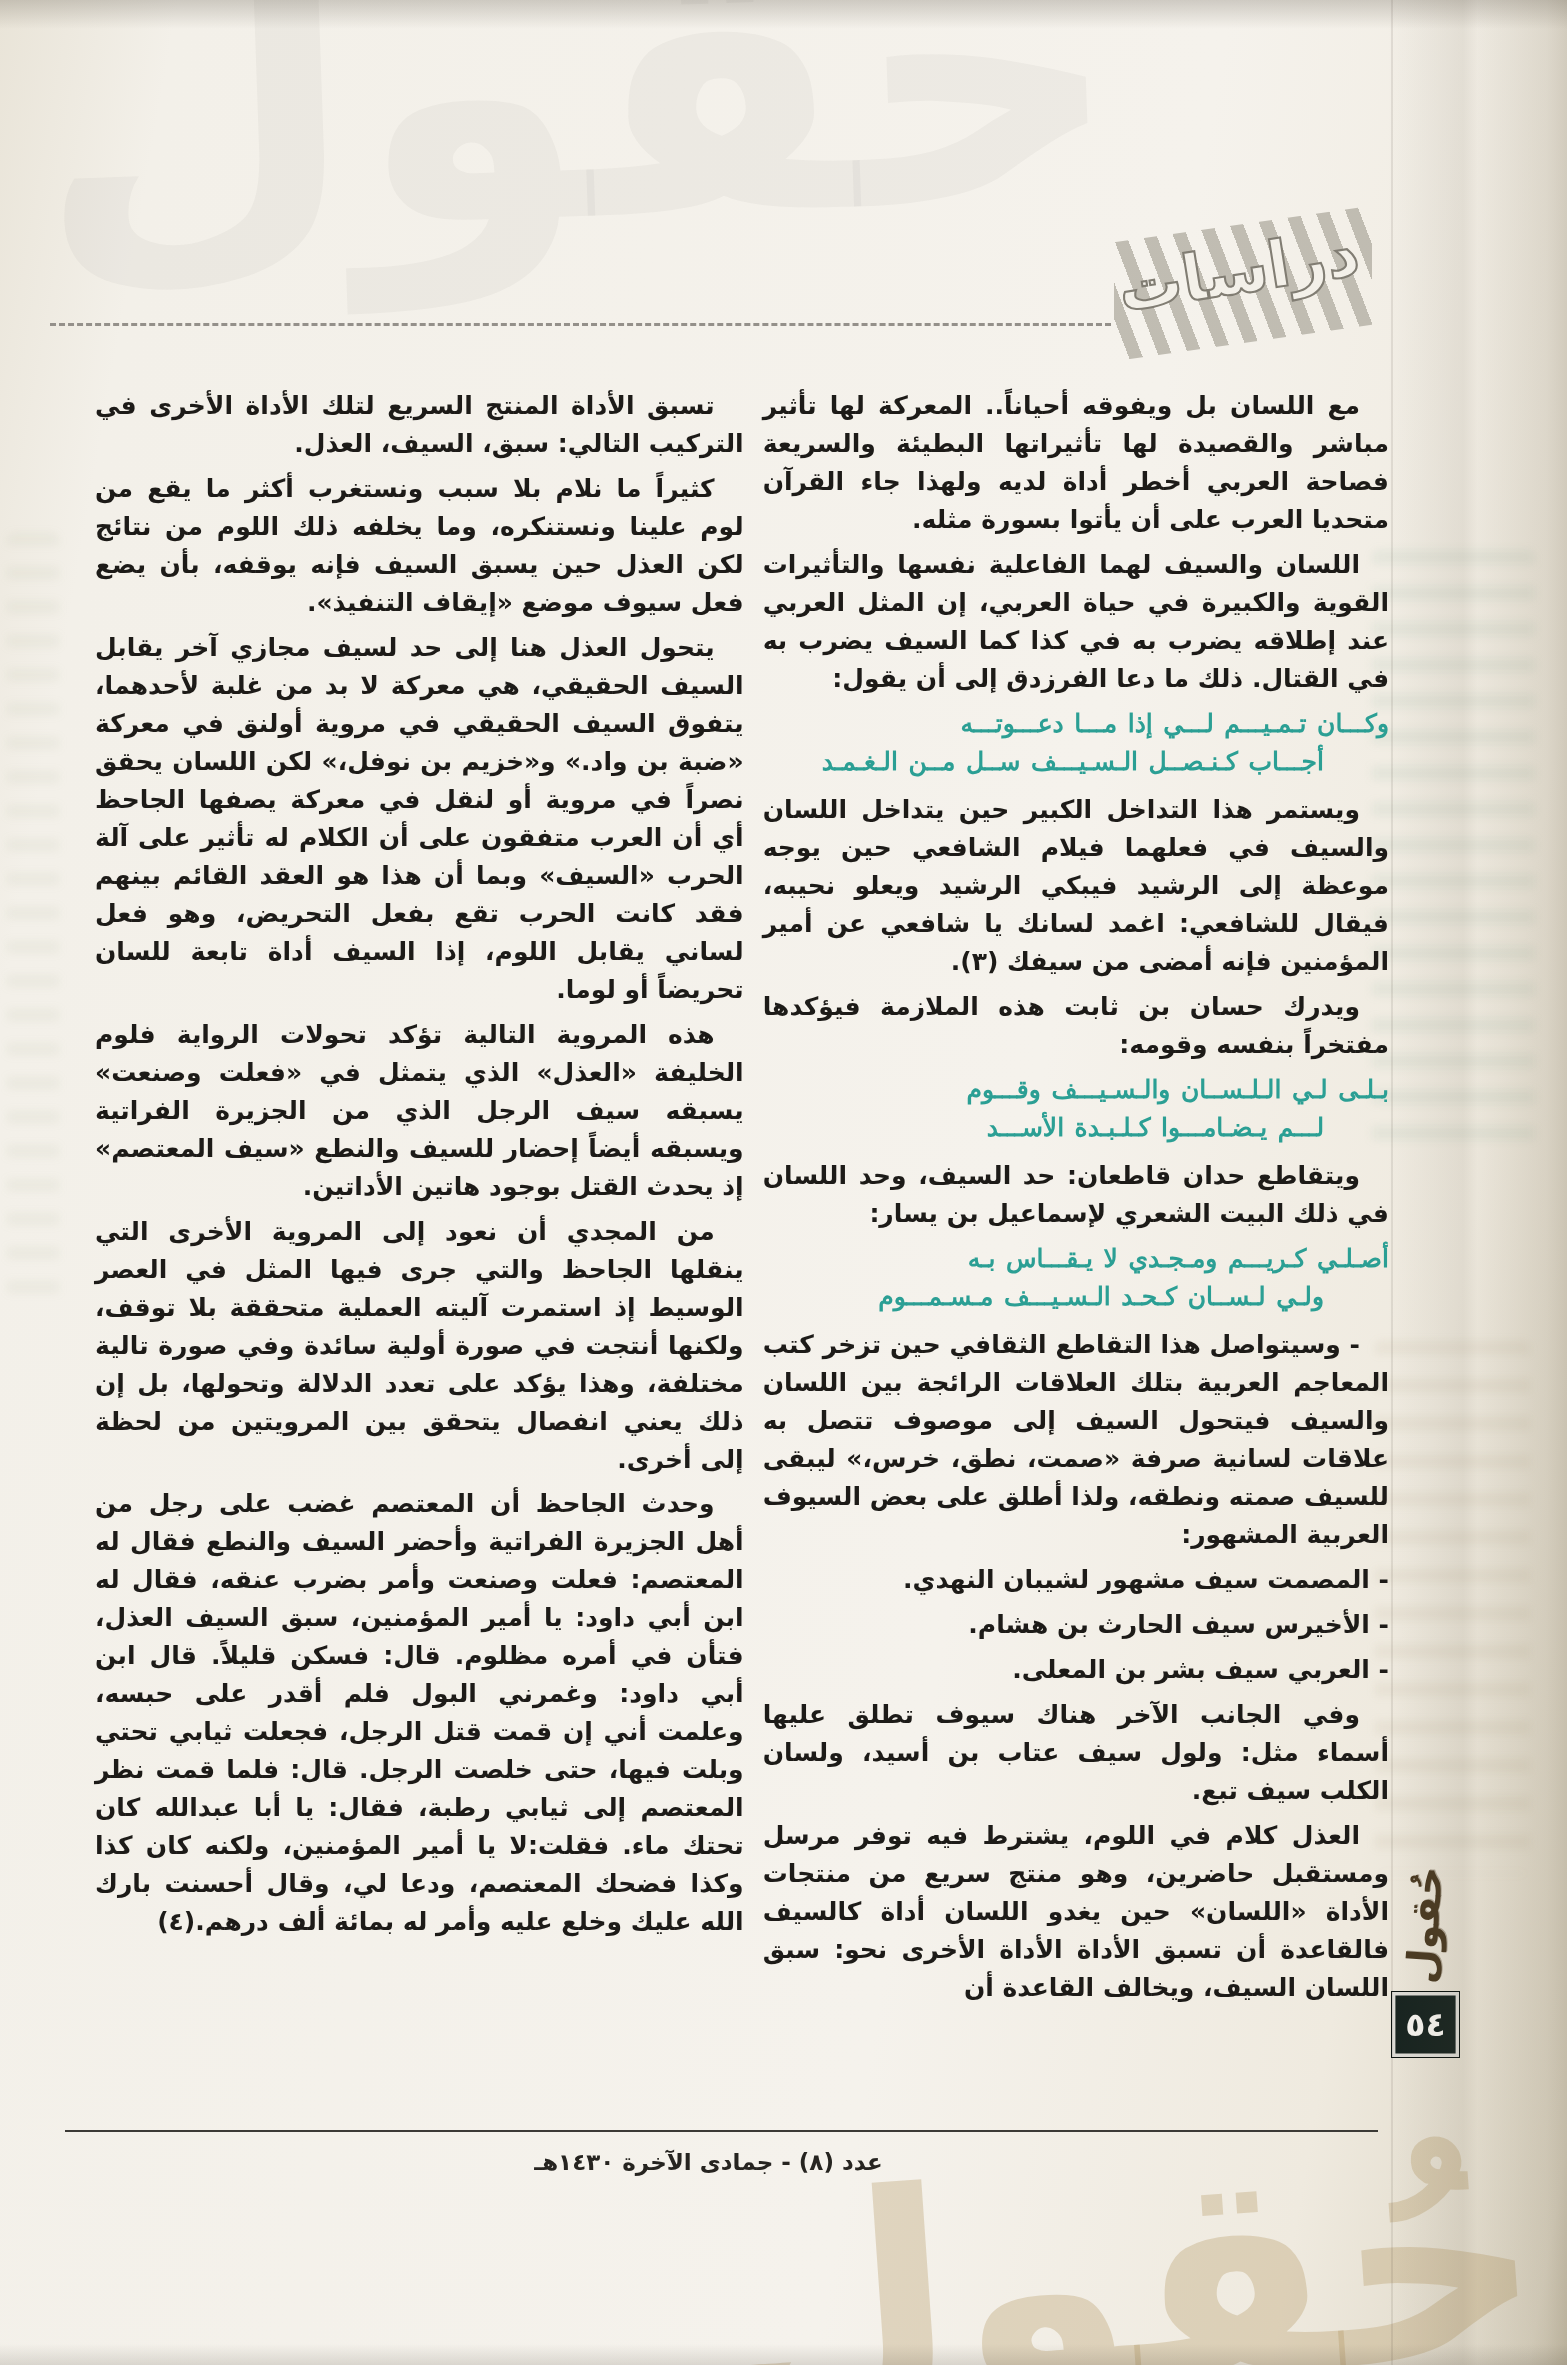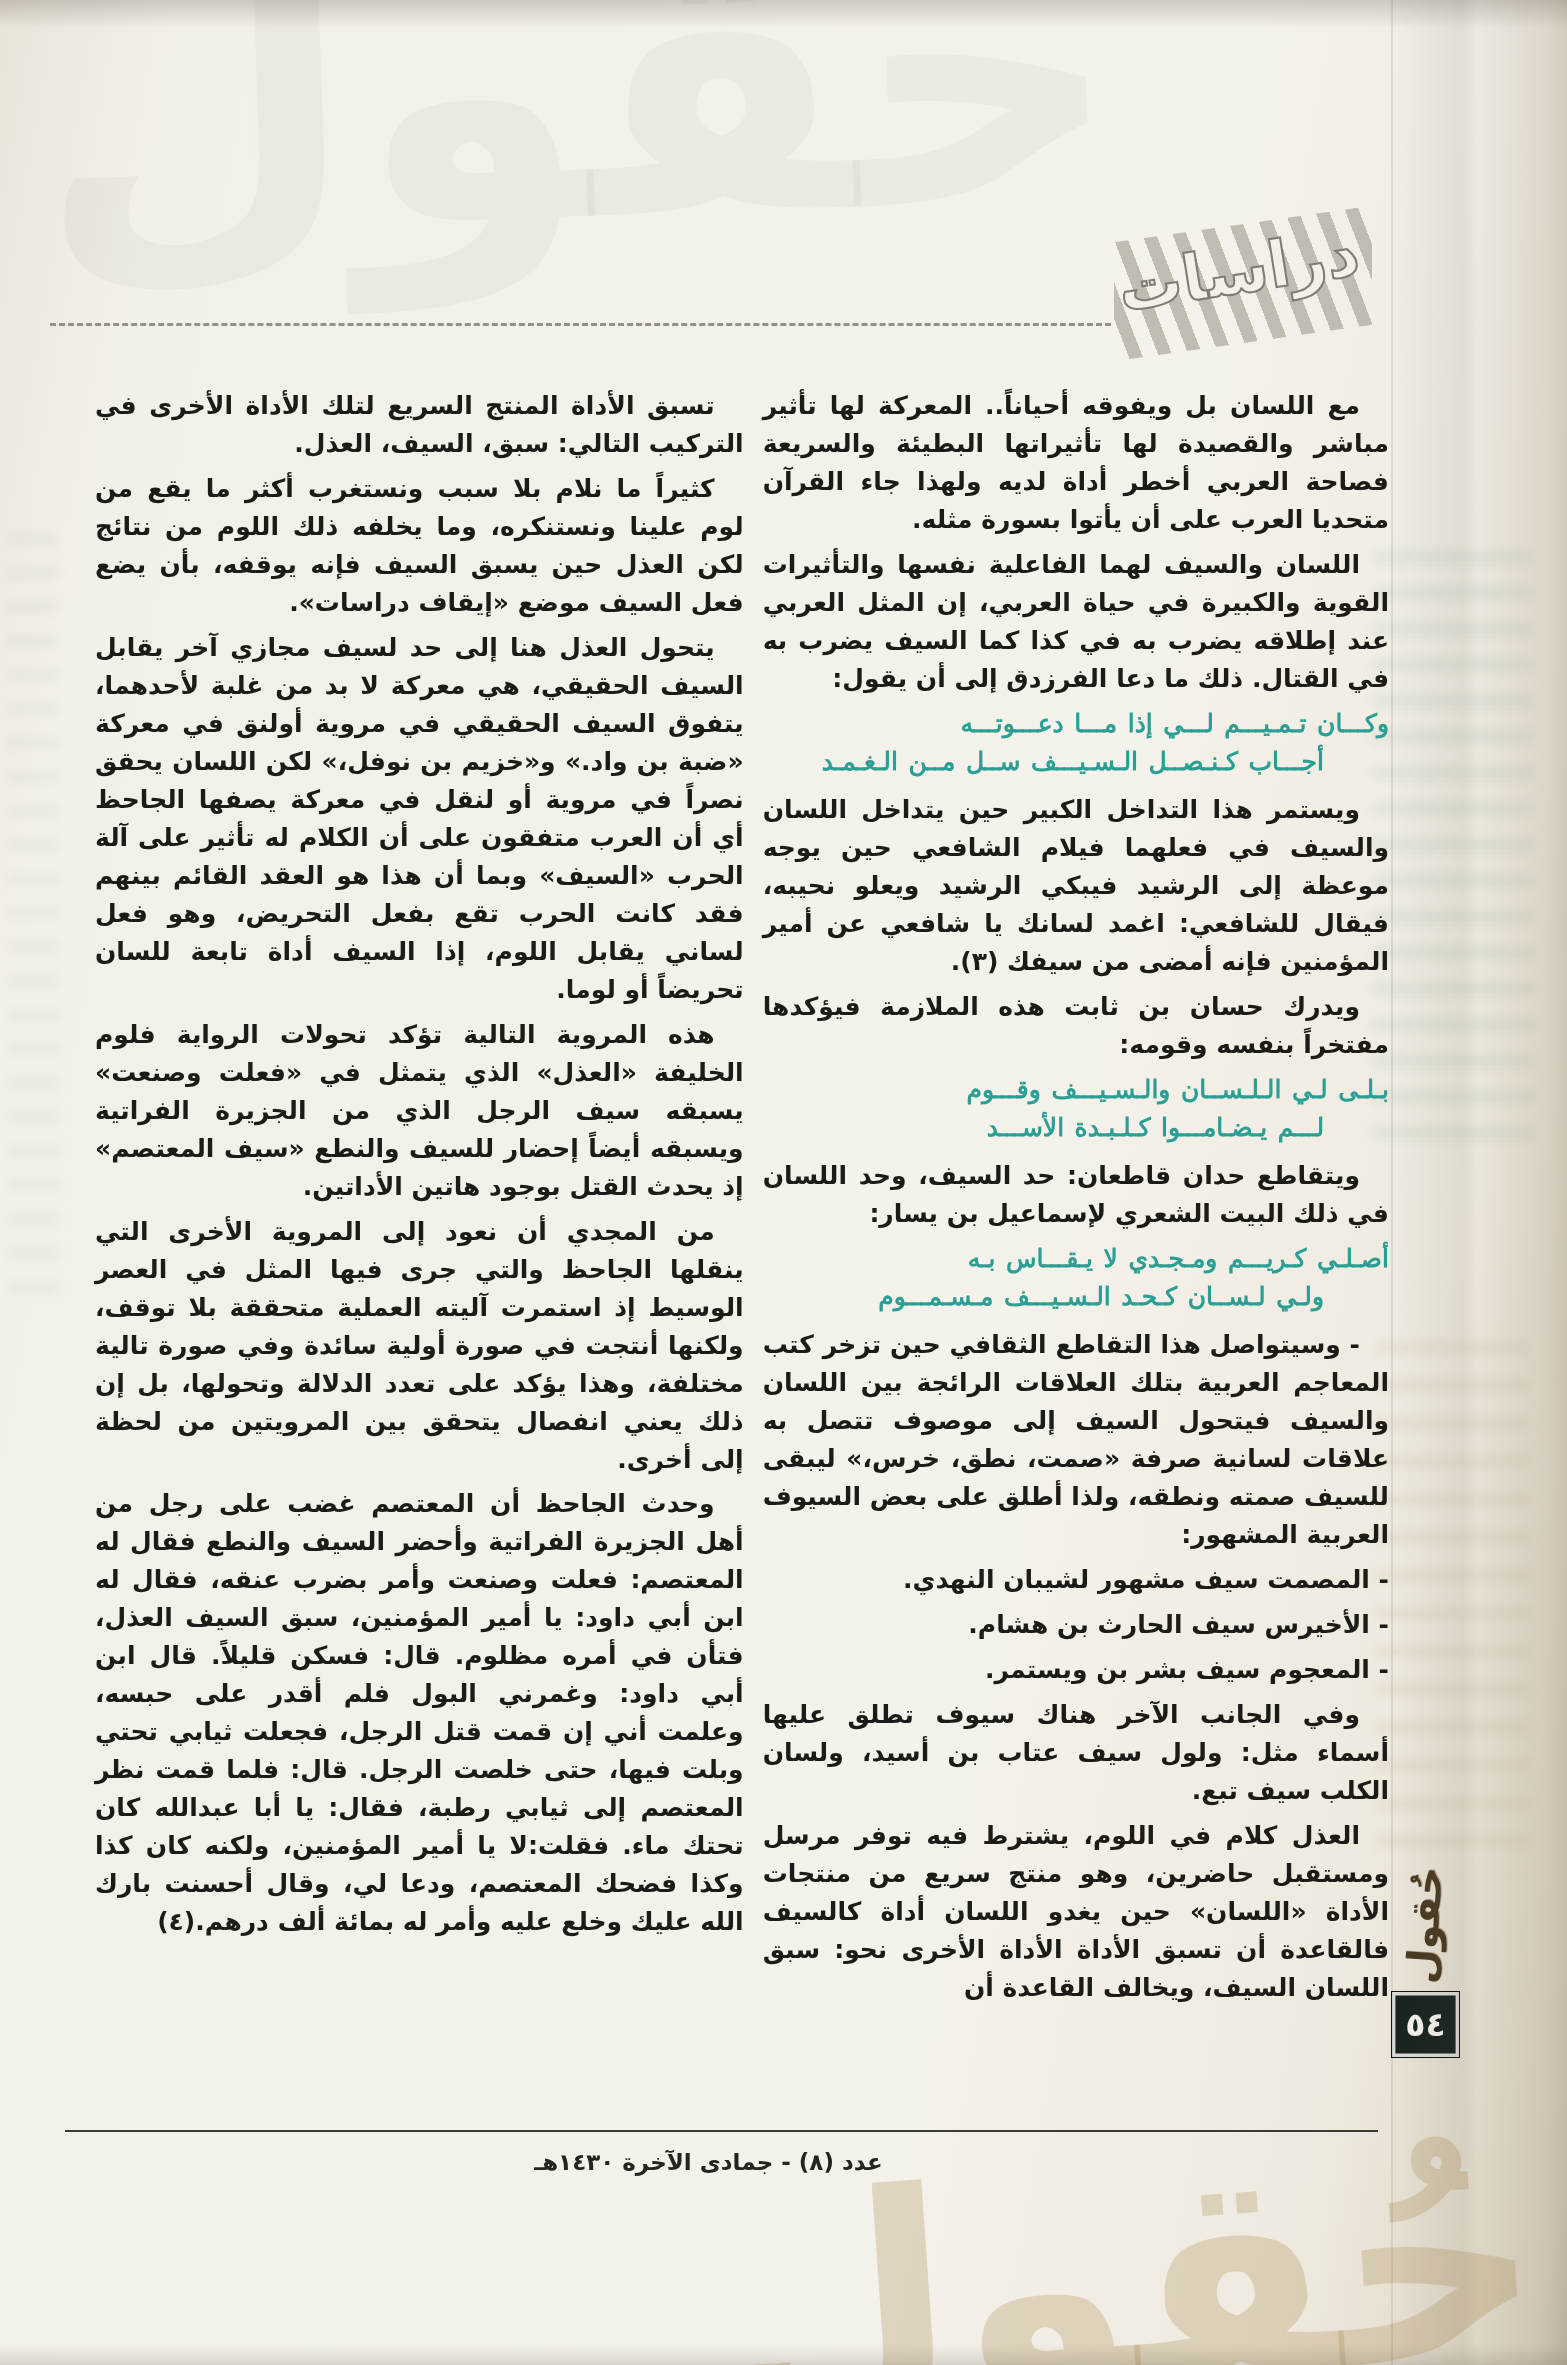--- a/index.html
+++ b/index.html
@@ -114,27 +114,27 @@
           <div class="verse-line second">لـــم يـضـامـــوا كـلـبـدة الأســـد</div>
         </div>
         <p class="para">ويتقاطع حدان قاطعان: حد السيف، وحد اللسان في ذلك البيت الشعري لإسماعيل بن يسار:</p>
         <div class="verse">
           <div class="verse-line">أصـلـي كـريـــم ومـجـدي لا يـقـــاس بـه</div>
           <div class="verse-line second">ولـي لـســان كـحـد الـسـيـــف مـسـمـــوم</div>
         </div>
         <p class="para">- وسيتواصل هذا التقاطع الثقافي حين تزخر كتب المعاجم العربية بتلك العلاقات الرائجة بين اللسان والسيف فيتحول السيف إلى موصوف تتصل به علاقات لسانية صرفة «صمت، نطق، خرس،» ليبقى للسيف صمته ونطقه، ولذا أطلق على بعض السيوف العربية المشهور:</p>
         <p class="para no-indent">- المصمت سيف مشهور لشيبان النهدي.</p>
         <p class="para no-indent">- الأخيرس سيف الحارث بن هشام.</p>
-        <p class="para no-indent">- المعجوم سيف بشر بن ويستمر.</p>
+        <p class="para no-indent">- العربي سيف بشر بن المعلى.</p>
         <p class="para">وفي الجانب الآخر هناك سيوف تطلق عليها أسماء مثل: ولول سيف عتاب بن أسيد، ولسان الكلب سيف تبع.</p>
         <p class="para">العذل كلام في اللوم، يشترط فيه توفر مرسل ومستقبل حاضرين، وهو منتج سريع من منتجات الأداة «اللسان» حين يغدو اللسان أداة كالسيف فالقاعدة أن تسبق الأداة الأداة الأخرى نحو: سبق اللسان السيف، ويخالف القاعدة أن</p>
       </div>
     <div class="col col-second" id="col-left">
         <p class="para">تسبق الأداة المنتج السريع لتلك الأداة الأخرى في التركيب التالي: سبق، السيف، العذل.</p>
-        <p class="para">كثيراً ما نلام بلا سبب ونستغرب أكثر ما يقع من لوم علينا ونستنكره، وما يخلفه ذلك اللوم من نتائج لكن العذل حين يسبق السيف فإنه يوقفه، بأن يضع فعل السيف موضع «إيقاف دراسات».</p>
+        <p class="para">كثيراً ما نلام بلا سبب ونستغرب أكثر ما يقع من لوم علينا ونستنكره، وما يخلفه ذلك اللوم من نتائج لكن العذل حين يسبق السيف فإنه يوقفه، بأن يضع فعل سيوف موضع «إيقاف التنفيذ».</p>
         <p class="para">يتحول العذل هنا إلى حد لسيف مجازي آخر يقابل السيف الحقيقي، هي معركة لا بد من غلبة لأحدهما، يتفوق السيف الحقيقي في مروية أولنق في معركة «ضبة بن واد.» و«خزيم بن نوفل،» لكن اللسان يحقق نصراً في مروية أو لنقل في معركة يصفها الجاحظ أي أن العرب متفقون على أن الكلام له تأثير على آلة الحرب «السيف» وبما أن هذا هو العقد القائم بينهم فقد كانت الحرب تقع بفعل التحريض، وهو فعل لساني يقابل اللوم، إذا السيف أداة تابعة للسان تحريضاً أو لوما.</p>
         <p class="para">هذه المروية التالية تؤكد تحولات الرواية فلوم الخليفة «العذل» الذي يتمثل في «فعلت وصنعت» يسبقه سيف الرجل الذي من الجزيرة الفراتية ويسبقه أيضاً إحضار للسيف والنطع «سيف المعتصم» إذ يحدث القتل بوجود هاتين الأداتين.</p>
         <p class="para">من المجدي أن نعود إلى المروية الأخرى التي ينقلها الجاحظ والتي جرى فيها المثل في العصر الوسيط إذ استمرت آليته العملية متحققة بلا توقف، ولكنها أنتجت في صورة أولية سائدة وفي صورة تالية مختلفة، وهذا يؤكد على تعدد الدلالة وتحولها، بل إن ذلك يعني انفصال يتحقق بين المرويتين من لحظة إلى أخرى.</p>
         <p class="para">وحدث الجاحظ أن المعتصم غضب على رجل من أهل الجزيرة الفراتية وأحضر السيف والنطع فقال له المعتصم: فعلت وصنعت وأمر بضرب عنقه، فقال له ابن أبي داود: يا أمير المؤمنين، سبق السيف العذل، فتأن في أمره مظلوم. قال: فسكن قليلاً. قال ابن أبي داود: وغمرني البول فلم أقدر على حبسه، وعلمت أني إن قمت قتل الرجل، فجعلت ثيابي تحتي وبلت فيها، حتى خلصت الرجل. قال: فلما قمت نظر المعتصم إلى ثيابي رطبة، فقال: يا أبا عبدالله كان تحتك ماء. فقلت:لا يا أمير المؤمنين، ولكنه كان كذا وكذا فضحك المعتصم، ودعا لي، وقال أحسنت بارك الله عليك وخلع عليه وأمر له بمائة ألف درهم.(٤)</p>
       </div>
   </div>
 
   <div class="footer-rule"></div>
   <div class="footer-text">عدد (٨) - جمادى الآخرة ١٤٣٠هـ</div>
 

